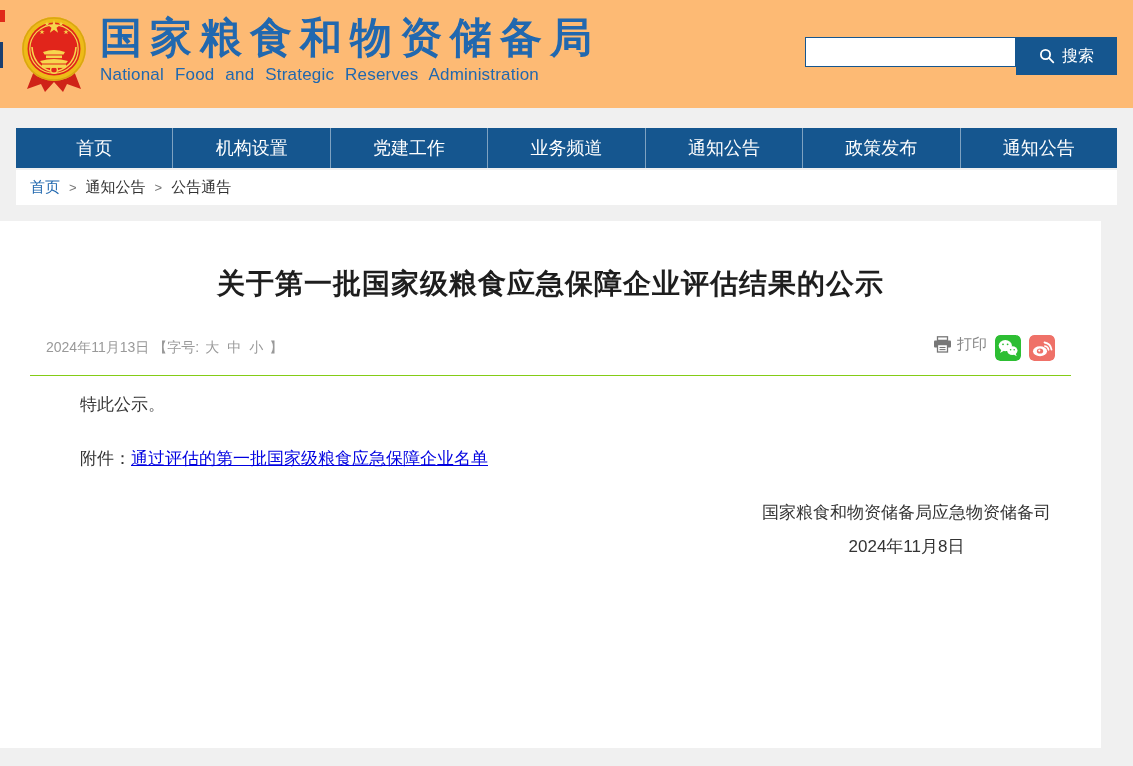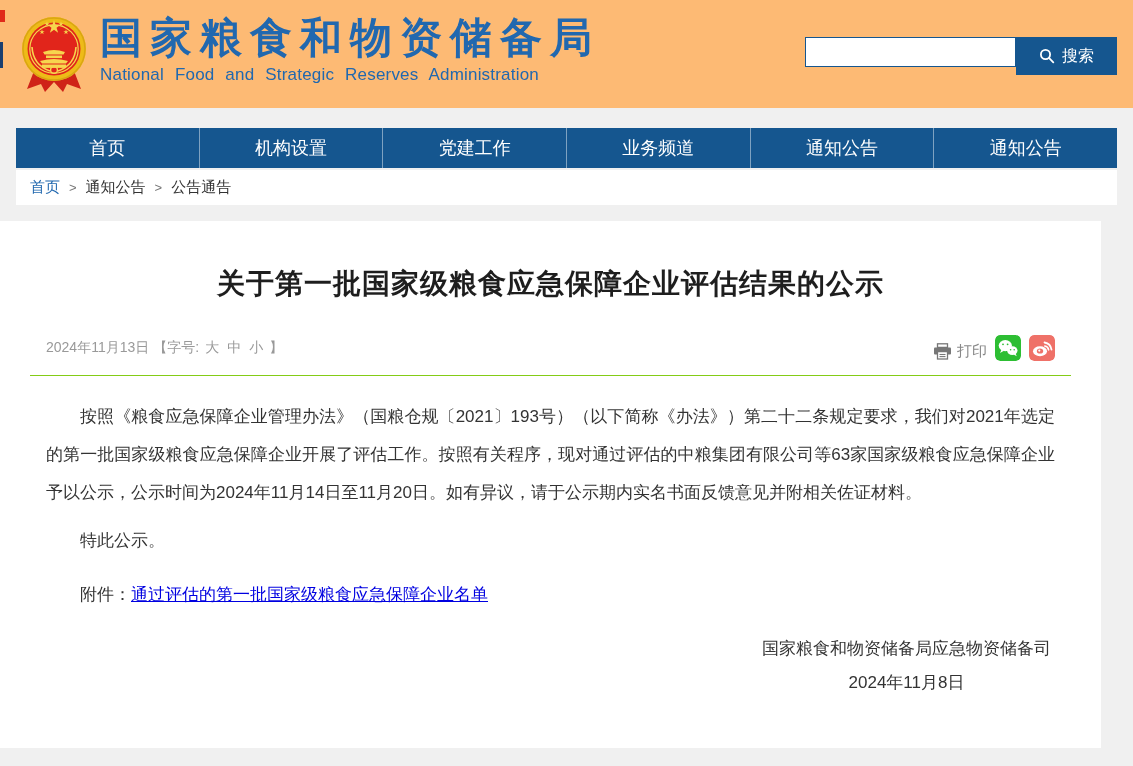--- a/index.html
+++ b/index.html
@@ -67,21 +67,21 @@
   .article-title {
     text-align:center; font-size:28px; font-weight:bold; color:#1e1e1e;
     letter-spacing:1px; line-height:34px; margin-bottom:34px;
   }
   .meta-row {
     display:flex; justify-content:space-between; align-items:center;
     padding:0 16px 14px 16px; border-bottom:1px solid #84cc16;
   }
   .meta-left { font-size:14px; color:#999; display:flex; align-items:center; gap:4px; }
   .fontsize-opt { color:#999; text-decoration:none; margin:0 2px; cursor:pointer; }
-  .meta-right { display:flex; align-items:flex-end; gap:8px; }
+  .meta-right { display:flex; align-items:flex-start; gap:8px; }
   .print-btn {
     display:flex; align-items:center; gap:5px; font-size:15px; color:#888;
     background:none; border:none; cursor:pointer;
   }
   .share-badge { width:26px; height:26px; border-radius:5px; display:block; cursor:pointer; }
 
   .article-body { padding:0 16px; }
   .para {
     font-size:17px; color:#333; line-height:38px; text-indent:2em;
     text-align:justify; margin-top:22px;
@@ -142,20 +142,21 @@
     </button>
   </div>
 </div>
 
 <div class="navbar">
   <a class="nav-item">首页</a>
   <a class="nav-item">机构设置</a>
   <a class="nav-item">党建工作</a>
   <a class="nav-item">业务频道</a>
   <a class="nav-item">通知公告</a>
+  <a class="nav-item">政策发布</a>
   <a class="nav-item">通知公告</a>
 </div>
 
 <div class="breadcrumb-bar">
   <a class="crumb-link">首页</a>
   <span class="crumb-sep">&gt;</span>
   <a class="crumb-current">通知公告</a>
   <span class="crumb-sep">&gt;</span>
   <span class="crumb-current">公告通告</span>
 </div>
@@ -200,21 +201,20 @@
         <ellipse cx="11" cy="16.2" rx="7" ry="5" fill="#fff"></ellipse>
         <ellipse cx="11" cy="16" rx="3.2" ry="2.6" fill="#ef7168"></ellipse>
         <circle cx="10.3" cy="15.6" r="1.1" fill="#fff"></circle>
         <path d="M15.5 7.5 a8.5 8.5 0 0 1 7 7.2" fill="none" stroke="#fff" stroke-width="1.8" stroke-linecap="round"></path>
         <path d="M15.8 11 a4.6 4.6 0 0 1 3.8 3.9" fill="none" stroke="#fff" stroke-width="1.6" stroke-linecap="round"></path>
       </svg>
     </div>
   </div>
 
   <div class="article-body">
-    <p class="para">按照《粮食应急保障企业管理办法》（国粮仓规〔2021〕193号）（以下简称《办法》）第二十二条规定要求，我们对2021年选定的第一批国家级粮食应急保障企业开展了评估工作。按照有关程序，现对通过评估的中粮集团有限公司等63家国家级粮食应急保障企业予以公示，公示时间为2024年11月14日至11月20日。如有异议，请于公示期内实名书面反馈意见并附相关佐证材料。</p>
     <p class="line closing">特此公示。</p>
 
 
     <p class="line attachment-line">
       <span>附件：</span><a class="attachment-link">通过评估的第一批国家级粮食应急保障企业名单</a>
     </p>
 
     <div class="signature">
       <div class="signature-inner">
         <span class="signature-org">国家粮食和物资储备局应急物资储备司</span>

